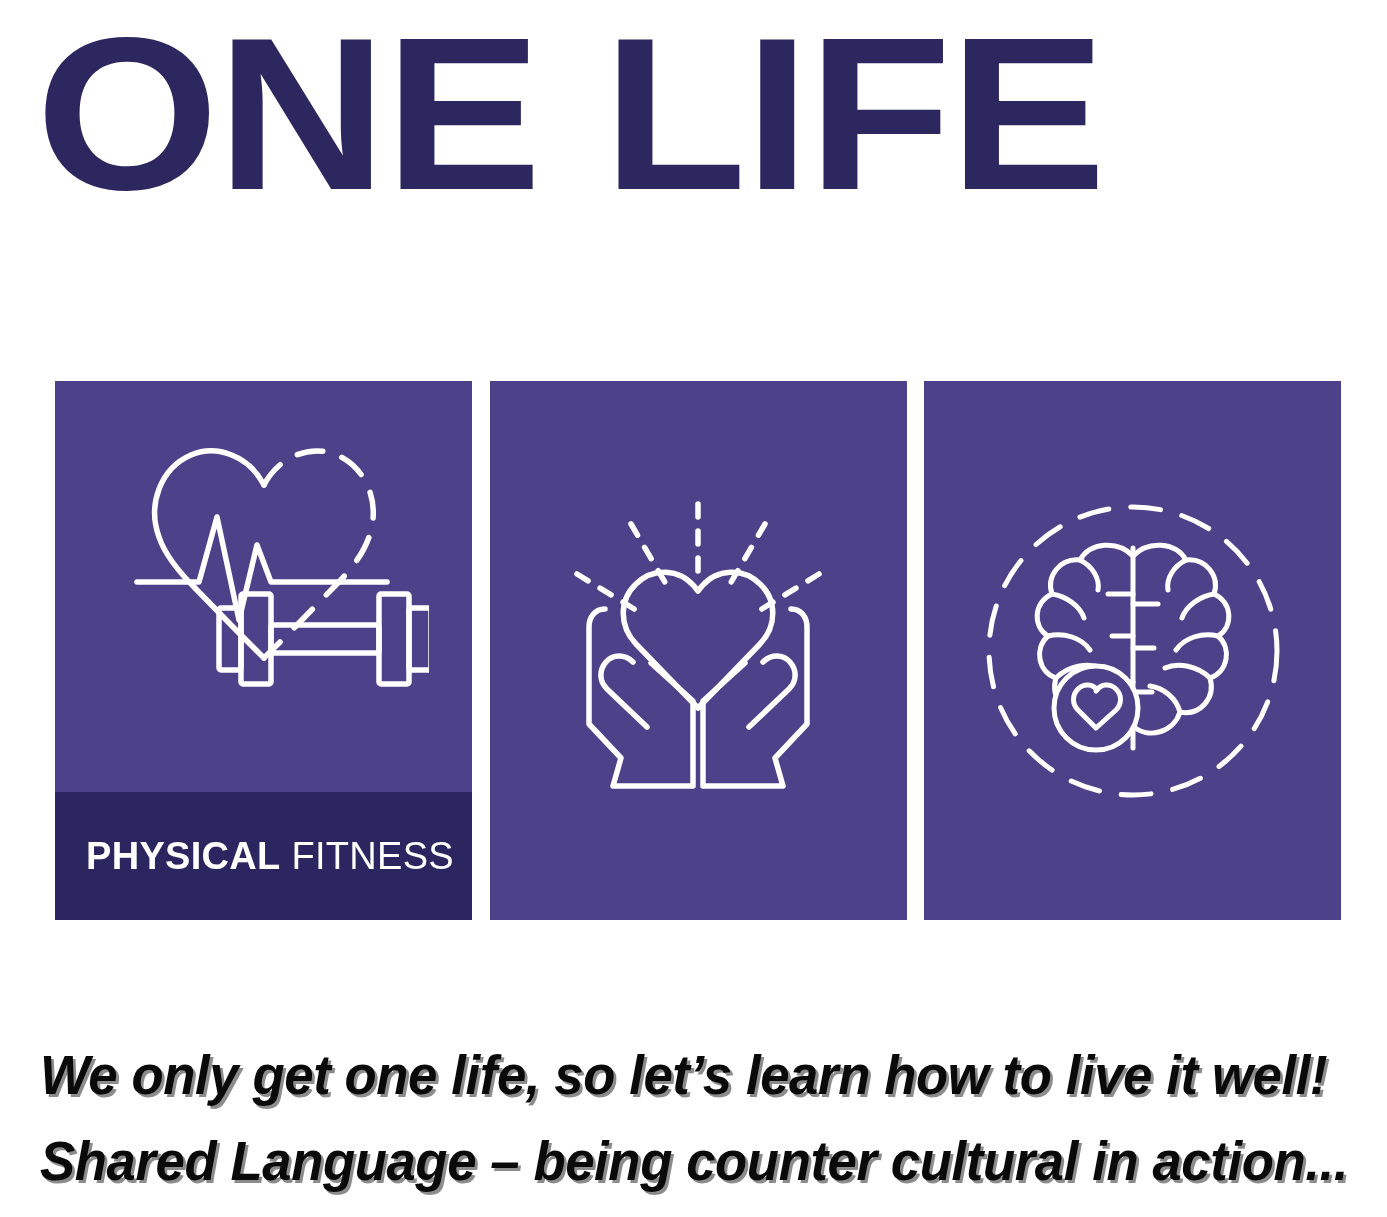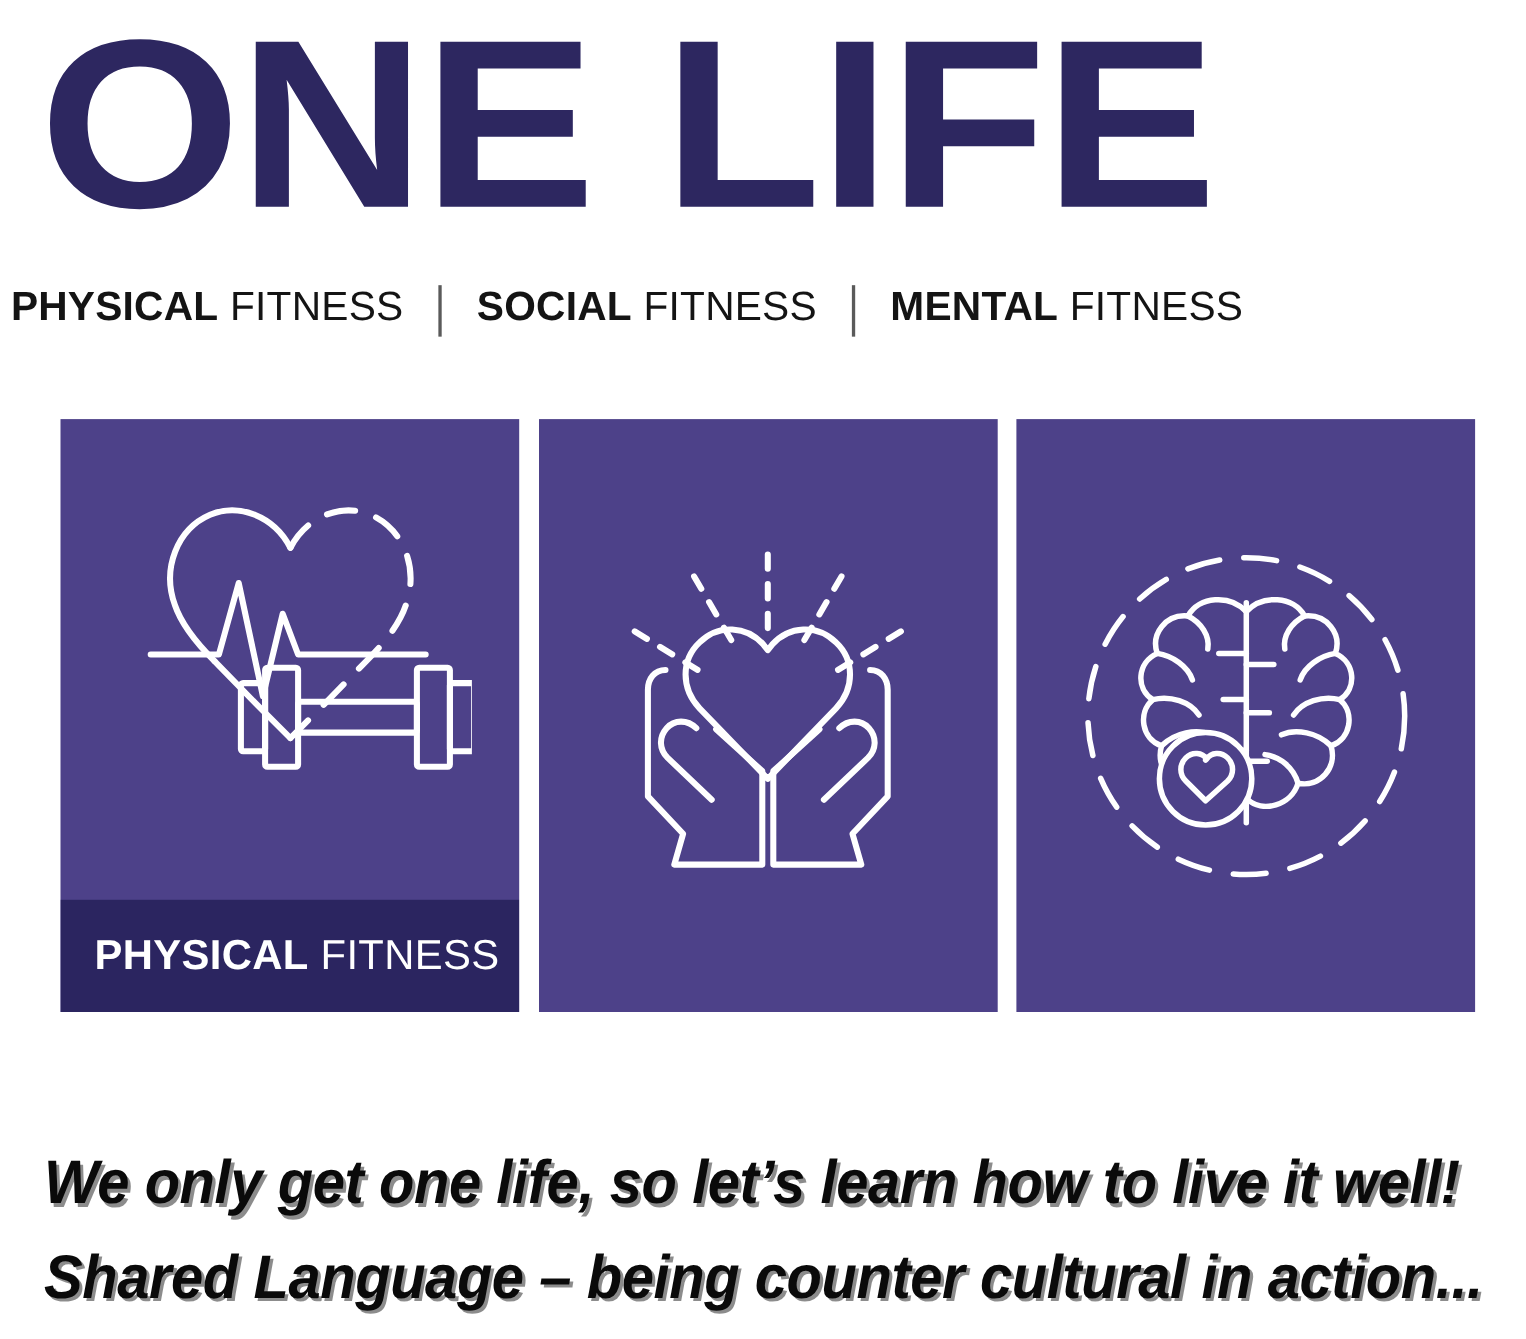--- a/index.html
+++ b/index.html
@@ -75,21 +75,21 @@
     flex: 1 1 auto;
     position: relative;
   }
   .card-art svg {
     position: absolute;
     left: 50%;
     top: 50%;
     transform: translate(-50%, -50%);
   }
   .card-footer {
-    height: 102px;
+    height: 128px;
     background: #2b2560;
     display: flex;
     align-items: center;
     padding-left: 31px;
     box-sizing: border-box;
   }
   .card-label {
     color: #ffffff;
     font-size: 38px;
     line-height: 42px;
@@ -121,27 +121,20 @@
     transform-origin: left center;
     text-shadow: 3px 3px 0 rgba(0,0,0,0.45);
   }
 </style>
 </head>
 <body>
 
 <header class="brand-header">
   <h1 class="brand-title">ONE LIFE</h1>
 
-  <p class="brand-tagline">
-    <span class="tag-strong">PHYSICAL</span><span>&nbsp;</span><span class="tag-light">FITNESS</span>
-    <span class="tag-sep">|</span>
-    <span class="tag-strong">SOCIAL</span><span>&nbsp;</span><span class="tag-light">FITNESS</span>
-    <span class="tag-sep">|</span>
-    <span class="tag-strong">MENTAL</span><span>&nbsp;</span><span class="tag-light">FITNESS</span>
-  </p>
 </header>
 
 <section class="cards-row">
 
   <article class="fitness-card">
     <div class="card-art">
       <svg width="330" height="330" viewBox="0 0 330 330" fill="none" stroke="#ffffff" stroke-width="5.5" stroke-linecap="round" stroke-linejoin="round">
 
         <path d="M165 63 C150 34 118 22 92 33 C62 46 48 82 60 115 C66 133 80 150 96 166" stroke-dasharray="none"></path>
         <path d="M96 166 L133 204 L165 236" stroke-dasharray="none"></path>

